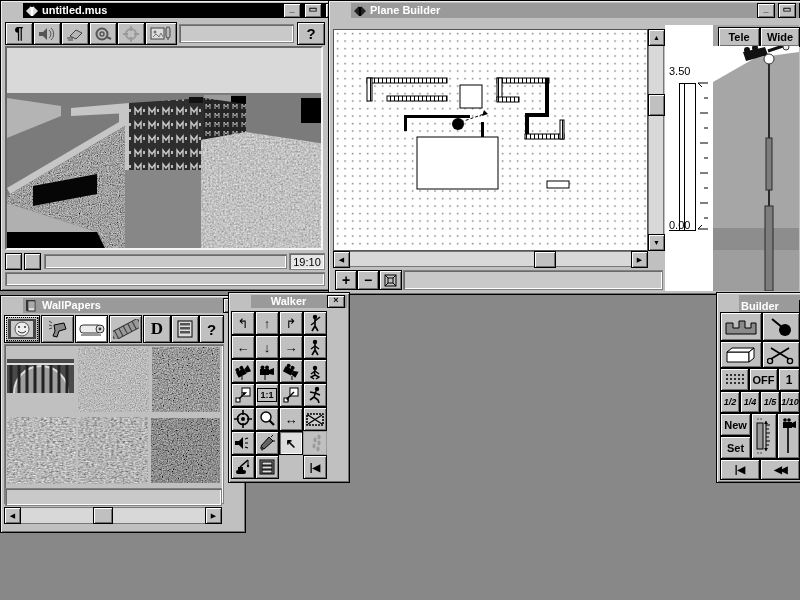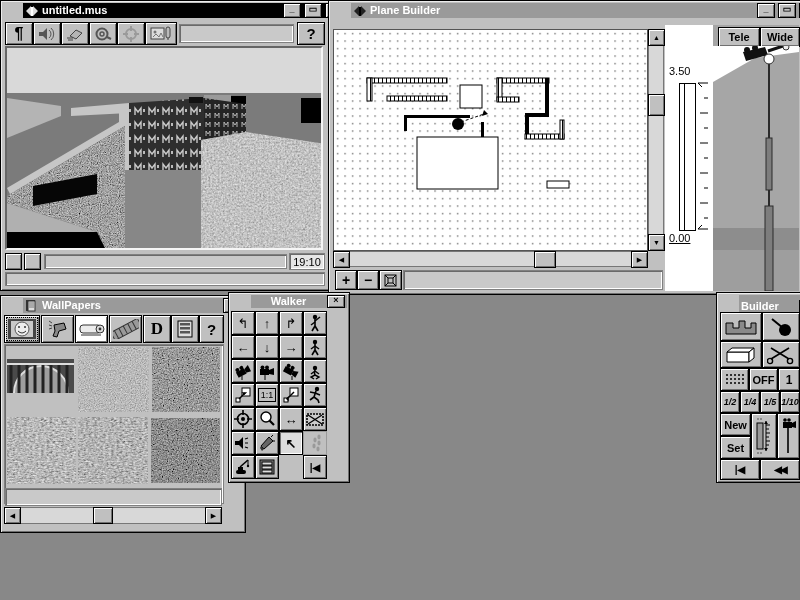--- a/index.html
+++ b/index.html
@@ -244,21 +244,21 @@
 
     <div class="abs" style="left:336px;top:24px;width:48px;height:266px;background:#fff;text-align:right;">
       <span class="abs" style="left:4px;top:40px;font-size:11px;">3.50</span>
       <div class="abs" style="left:14px;top:58px;width:15px;height:146px;background:#fff;border:1px solid #000;">
         <div style="position:absolute;left:4px;top:0;width:1px;height:100%;background:#000;"></div>
       </div>
       <svg class="abs" style="left:31px;top:56px;" width="16" height="150">
         <path d="M2,2 h10 M8,17 h4 M4,32 h8 M8,47 h4 M4,62 h8 M8,77 h4 M4,92 h8 M8,107 h4 M4,122 h8 M8,137 h4 M2,148 h10" stroke="#000"></path>
         <path d="M2,2 l4,4 M2,148 l4,-4" stroke="#000"></path>
       </svg>
-      <span class="abs" style="left:4px;top:207px;font-size:11px;text-decoration:underline;">0.00</span>
+      <span class="abs" style="left:4px;top:194px;font-size:11px;text-decoration:underline;">0.00</span>
     </div>
 
     <div class="abs" style="left:384px;top:24px;width:86px;height:266px;background:#a6a6a6;">
       <div class="btn abs" style="left:5px;top:2px;width:40px;height:18px;font-weight:bold;font-size:11px;">
         <span>Tele</span>
       </div>
       <div class="btn abs" style="left:47px;top:2px;width:38px;height:18px;font-weight:bold;font-size:11px;">
         <span>Wide</span>
       </div>
       <svg class="abs" style="left:0;top:21px;" width="86" height="245">
@@ -508,21 +508,21 @@
           </svg>
       </div>
       <div class="btn">
         <svg width="18" height="18">
             <rect x="8" y="2" width="8" height="8" fill="#fff" stroke="#000"></rect>
             <rect x="2" y="12" width="4" height="4" fill="#fff" stroke="#000"></rect>
             <line x1="5" y1="13" x2="11" y2="7" stroke="#000" stroke-width="1.4"></line>
             <polygon points="12,5 12,9 8,9" fill="#000" transform="rotate(45 11 7)"></polygon>
           </svg>
       </div>
-      <div class="btn" style="font-size:9px;font-weight:normal;">
+      <div class="btn" style="font-size:9px;font-weight:bold;">
         <span style="border:1px solid #000;padding:1px 2px;">1:1</span>
       </div>
       <div class="btn">
         <svg width="18" height="18">
             <rect x="8" y="2" width="8" height="8" fill="#fff" stroke="#000"></rect>
             <rect x="2" y="12" width="4" height="4" fill="#fff" stroke="#000"></rect>
             <line x1="12" y1="6" x2="6" y2="12" stroke="#000" stroke-width="1.4"></line>
             <polygon points="5,10 5,14 9,14" fill="#000" transform="rotate(45 6 12)"></polygon>
           </svg>
       </div>

